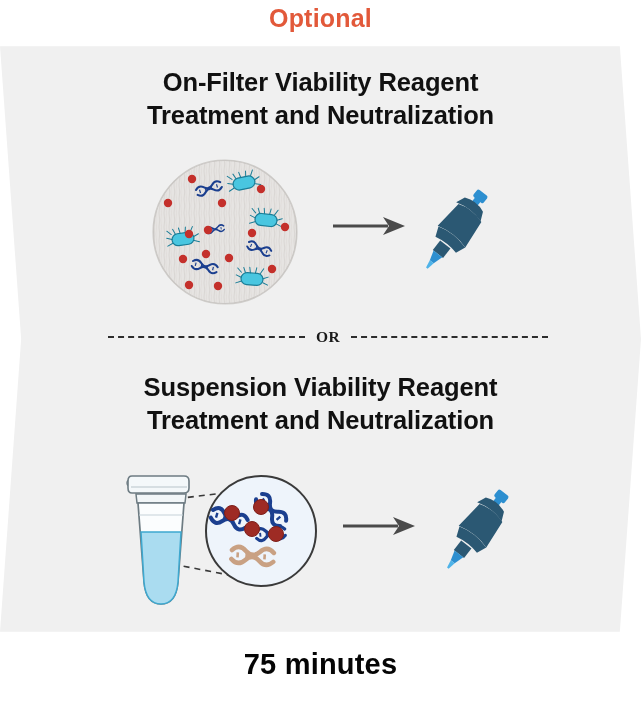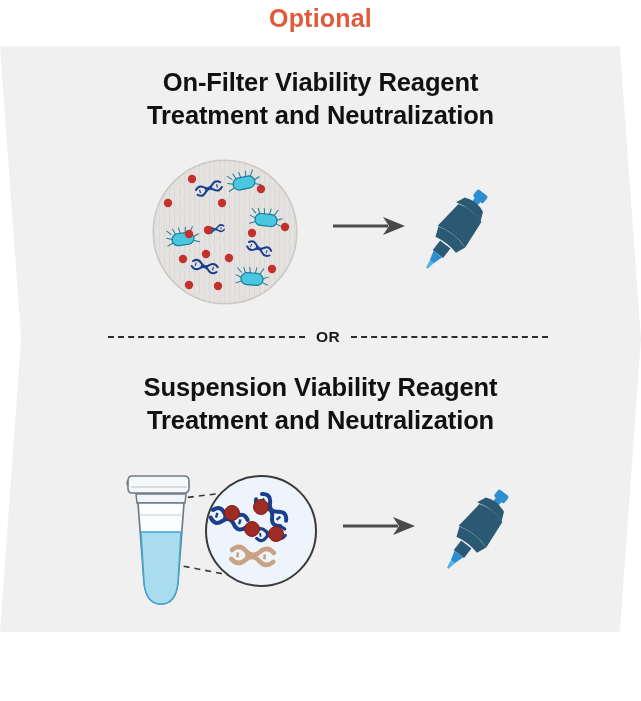--- a/index.html
+++ b/index.html
@@ -75,20 +75,21 @@
   .divider-dash {
     flex: 1 1 auto;
     height: 0;
     border-top: 2px dashed #2d2d2d;
   }
   #or-text {
     font-size: 15.5px;
     font-weight: bold;
     color: #1a1a1a;
     letter-spacing: 0.4px;
+    font-family: Liberation Serif, serif;
   }
 
   
   .art {
     position: absolute;
   }
   #filter-art   { left: 148px; top: 157px;  width: 154px; height: 150px; }
   #arrow-top    { left: 333px; top: 213px;  width: 74px;  height: 26px; }
   #pipette-top  { left: 404px; top: 182px;  width: 104px; height: 96px; }
   #tube-art     { left: 118px; top: 470px;  width: 92px;  height: 146px; }
@@ -285,14 +286,15 @@
         <path d="M39 17 q11 -5 23 0 l4 9 q-15 -5 -31 0 Z" fill="#2b5873"></path>
         <path d="M38 26 q13 -5 29 0 l3 30 q-17 -5 -35 0 Z" fill="#2b5873"></path>
         <path d="M36 56 q16 -5 34 0 l-4 10 q-13 -3 -26 0 Z" fill="#2b5873"></path>
         <rect x="46" y="66" width="13" height="12" fill="#2b5873"></rect>
         <path d="M47 78 L58 78 L55 88 L50 88 Z" fill="#2d8fd0"></path>
         <path d="M50 88 L55 88 L53.5 96 L51.5 96 Z" fill="#4fb3e8"></path>
       </g>
     </svg>
   </div>
 
+  <div id="duration-label">75 minutes</div>
 
 </div>
 
 </body></html>

